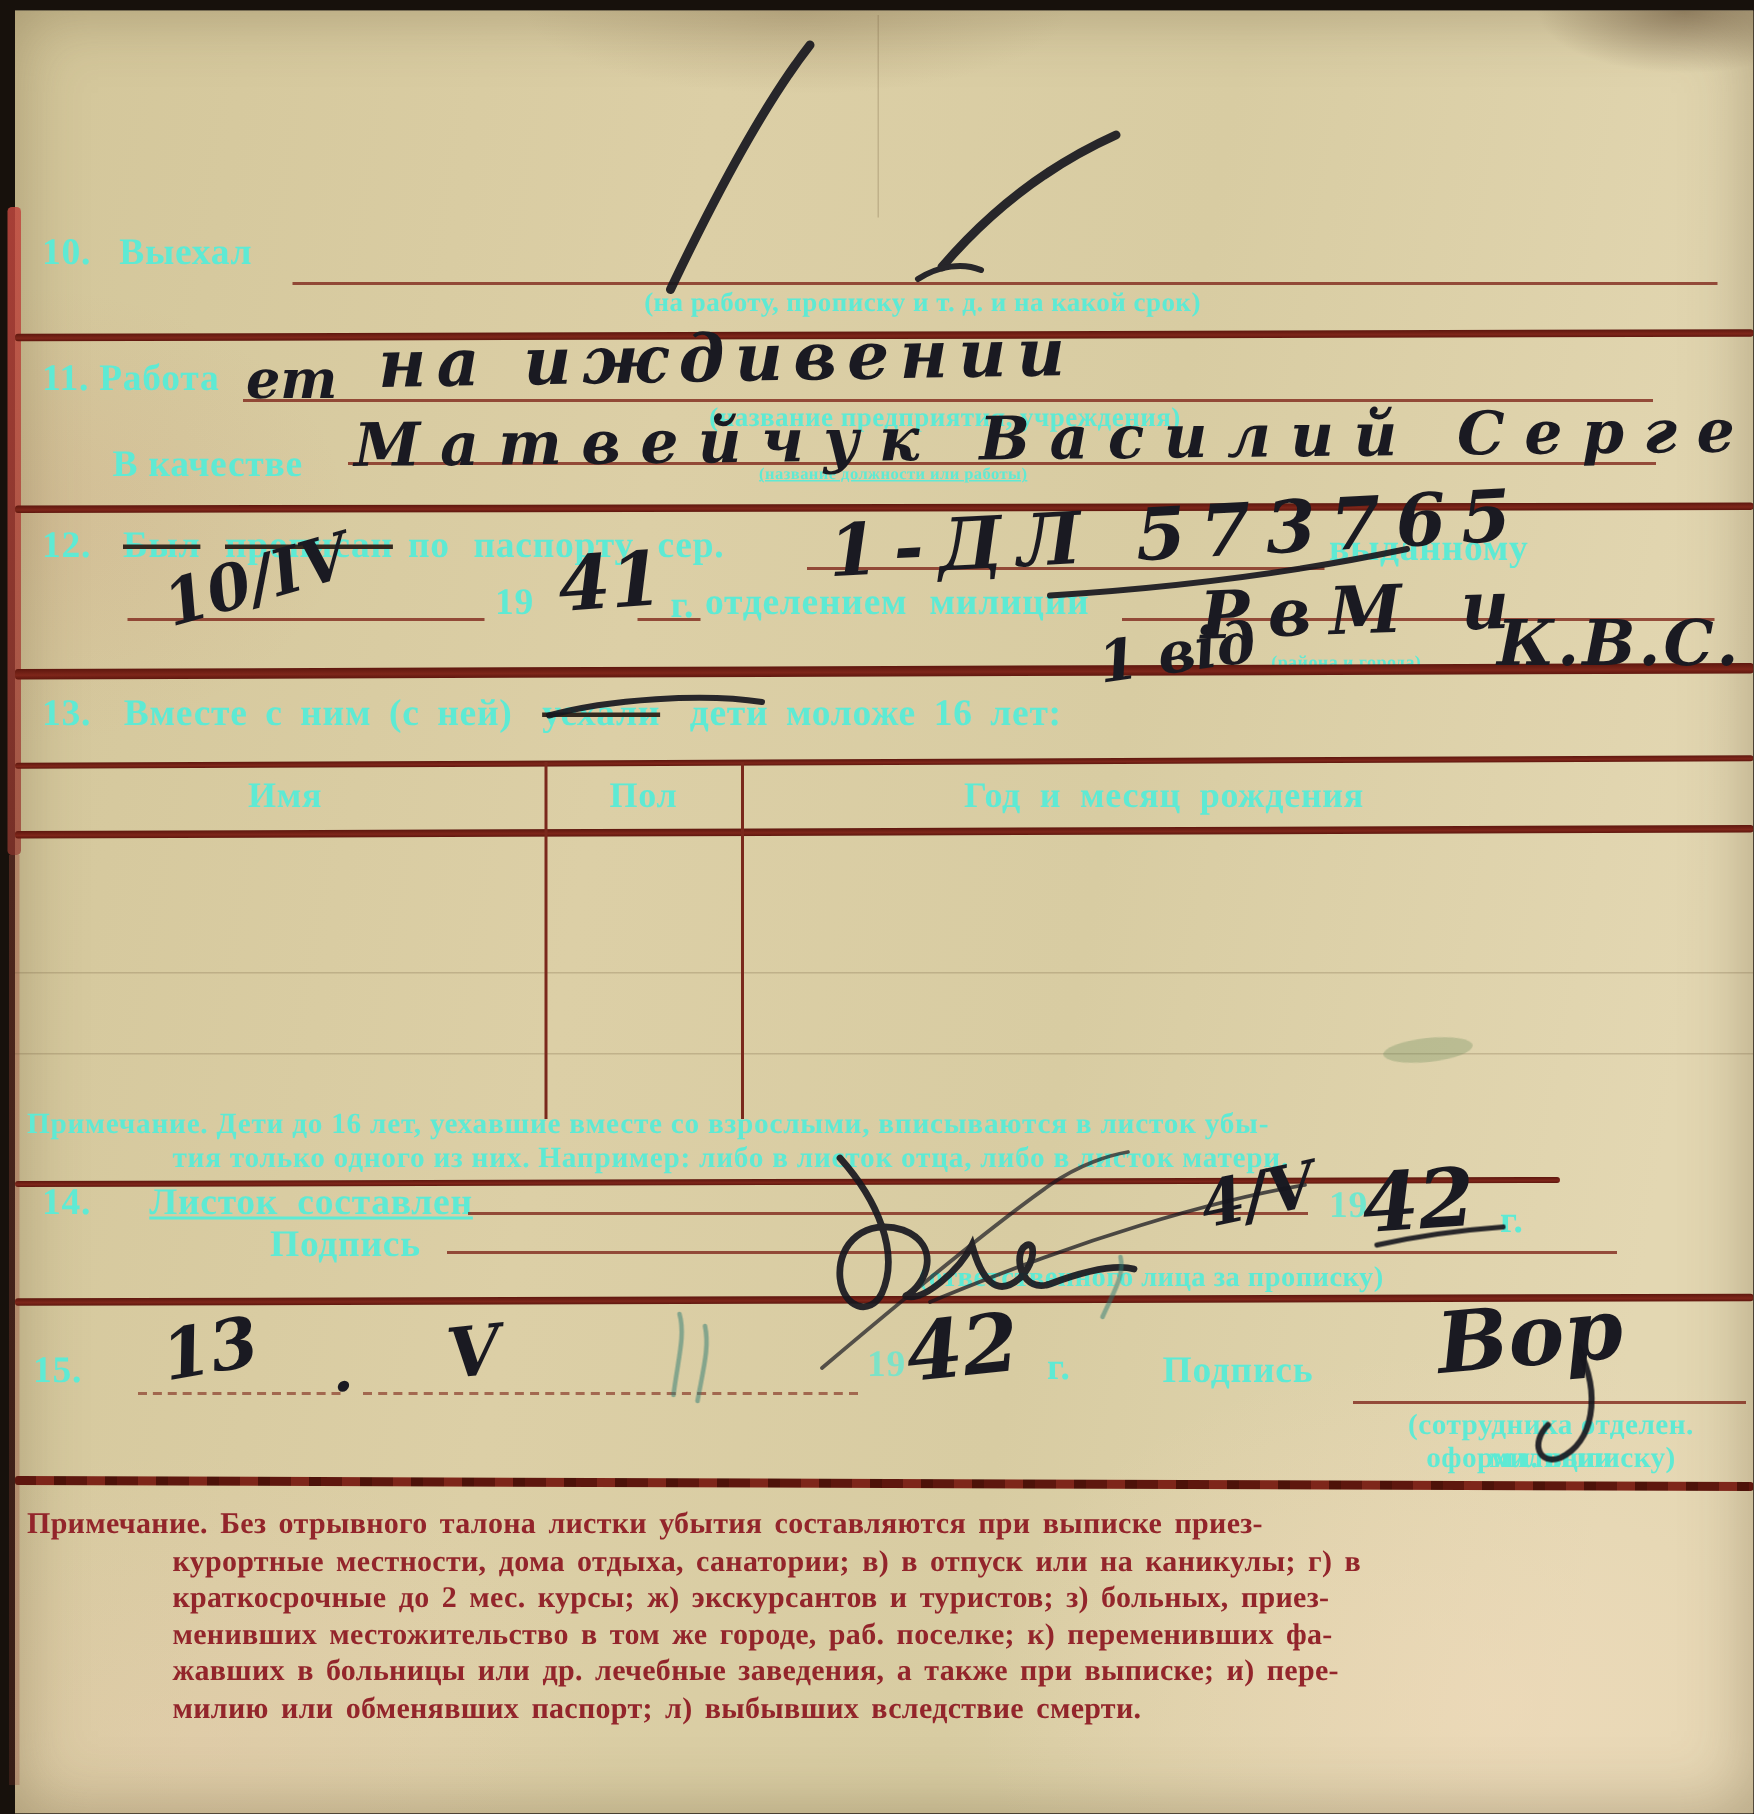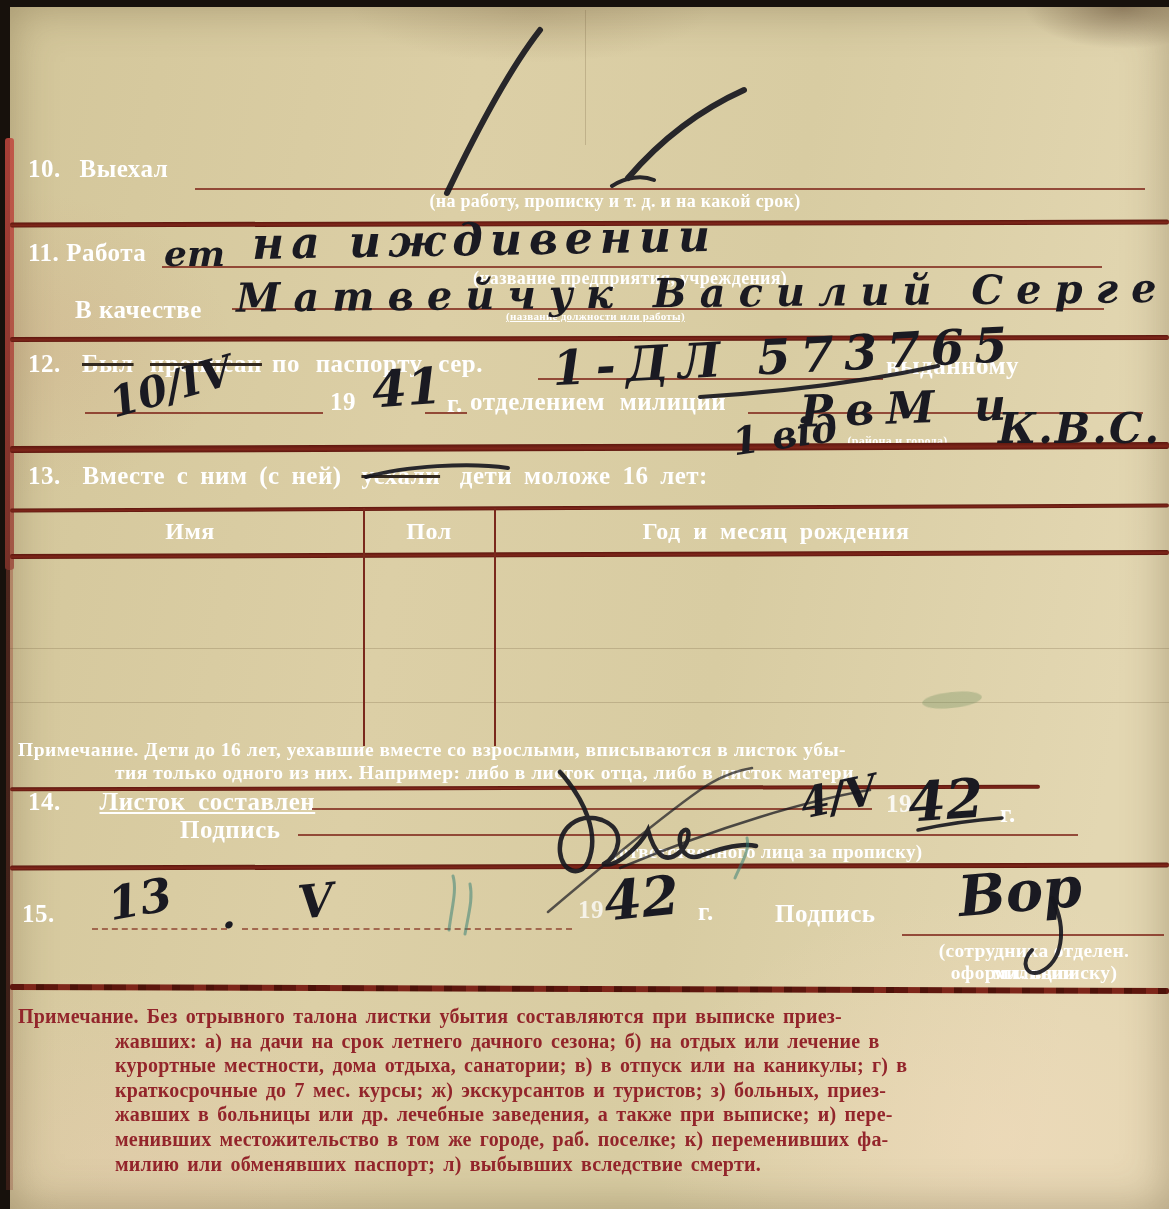--- a/index.html
+++ b/index.html
@@ -15,21 +15,21 @@
       radial-gradient(260px 80px at 45% 0%, rgba(120,95,60,.22), transparent 70%),
       radial-gradient(320px 220px at 0% 28%, rgba(195,120,100,.13), transparent 70%),
       radial-gradient(460px 320px at 85% 94%, rgba(243,219,190,.55), transparent 75%),
       radial-gradient(380px 260px at 10% 96%, rgba(235,205,180,.35), transparent 75%),
       linear-gradient(100deg,#d3c69a,#dccfa6 35%,#d8cca2 60%,#e3d7b2 90%);
     box-shadow: inset 0 0 46px rgba(90,70,40,.38);
   }
   .abs{position:absolute;}
   .print{
     font-family:"Liberation Serif","DejaVu Serif",serif;
-    font-weight:bold;color:#ffffff;letter-spacing:.5px;
+    font-weight:bold;color:#5eead4;letter-spacing:.5px;
   }
   .hand{
     font-family:"DejaVu Serif",serif;font-style:italic;font-weight:bold;
     color:#1a1a22;white-space:nowrap;z-index:4;
   }
   .hint{font-size:17px;text-align:center;letter-spacing:.3px;}
   .fline{border-bottom:2px solid rgba(125,36,24,.78);}
   .fline.dash{border-bottom:2px dashed rgba(125,36,24,.6);}
   .sep{background:linear-gradient(to bottom,#5e170e,#7e261a 60%,#5e170e);border-radius:2px;}
   .rough{background:repeating-linear-gradient(90deg,#5e170e 0 14px,#7e261a 14px 26px,#4d1209 26px 34px);}
@@ -147,25 +147,24 @@
 <div class="abs print" style="left:775px;top:900px;font-size:25px;">Подпись</div>
 <div class="abs fline" style="left:902px;top:906px;width:262px;height:28px;"></div>
 <span class="abs hand" style="left:958px;top:858px;font-size:56px;transform:rotate(-5deg);">Вор</span>
 <div class="abs print hint" style="left:900px;top:940px;width:268px;font-size:19.5px;">(сотрудника отделен. милиции</div>
 <div class="abs print hint" style="left:900px;top:962px;width:268px;font-size:19.5px;">оформл. выписку)</div>
 
 <div class="abs sep rough" style="left:10px;top:986px;width:1159px;height:6px;transform:rotate(.2deg);"></div>
 
 <div class="abs" style="left:18px;top:1004px;width:1145px;">
   <div class="fn-line">Примечание. Без отрывного талона листки убытия составляются при  выписке приез-</div>
-  <div class="fn-line fn-indent">жавших: а) на дачи на срок летнего  дачного сезона;  б) на отдых  или лечение в</div>
   <div class="fn-line fn-indent">курортные местности, дома отдыха, санатории; в) в отпуск или на каникулы; г) в</div>
-  <div class="fn-line fn-indent">краткосрочные до 7 мес. курсы; ж) экскурсантов  и туристов;  з) больных, приез-</div>
+  <div class="fn-line fn-indent">краткосрочные до 2 мес. курсы; ж) экскурсантов  и туристов;  з) больных, приез-</div>
+  <div class="fn-line fn-indent">менивших местожительство в том же городе, раб. поселке;  к) переменивших фа-</div>
   <div class="fn-line fn-indent">жавших в больницы или др. лечебные заведения,  а также при выписке;  и) пере-</div>
-  <div class="fn-line fn-indent">менивших местожительство в том же городе, раб. поселке;  к) переменивших фа-</div>
   <div class="fn-line fn-indent">милию или обменявших паспорт; л) выбывших вследствие смерти.</div>
 </div>
 
 <svg class="penlayer" width="1169" height="1209" viewBox="0 0 1169 1209">
   <g fill="none" stroke="#17171f" stroke-linecap="round" opacity=".92">
 
     <path d="M447,193 C478,128 512,66 540,30" stroke-width="6"></path>
     <path d="M628,178 C664,136 704,108 744,90" stroke-width="6"></path>
     <path d="M612,186 C626,177 642,175 654,180" stroke-width="4"></path>
 

